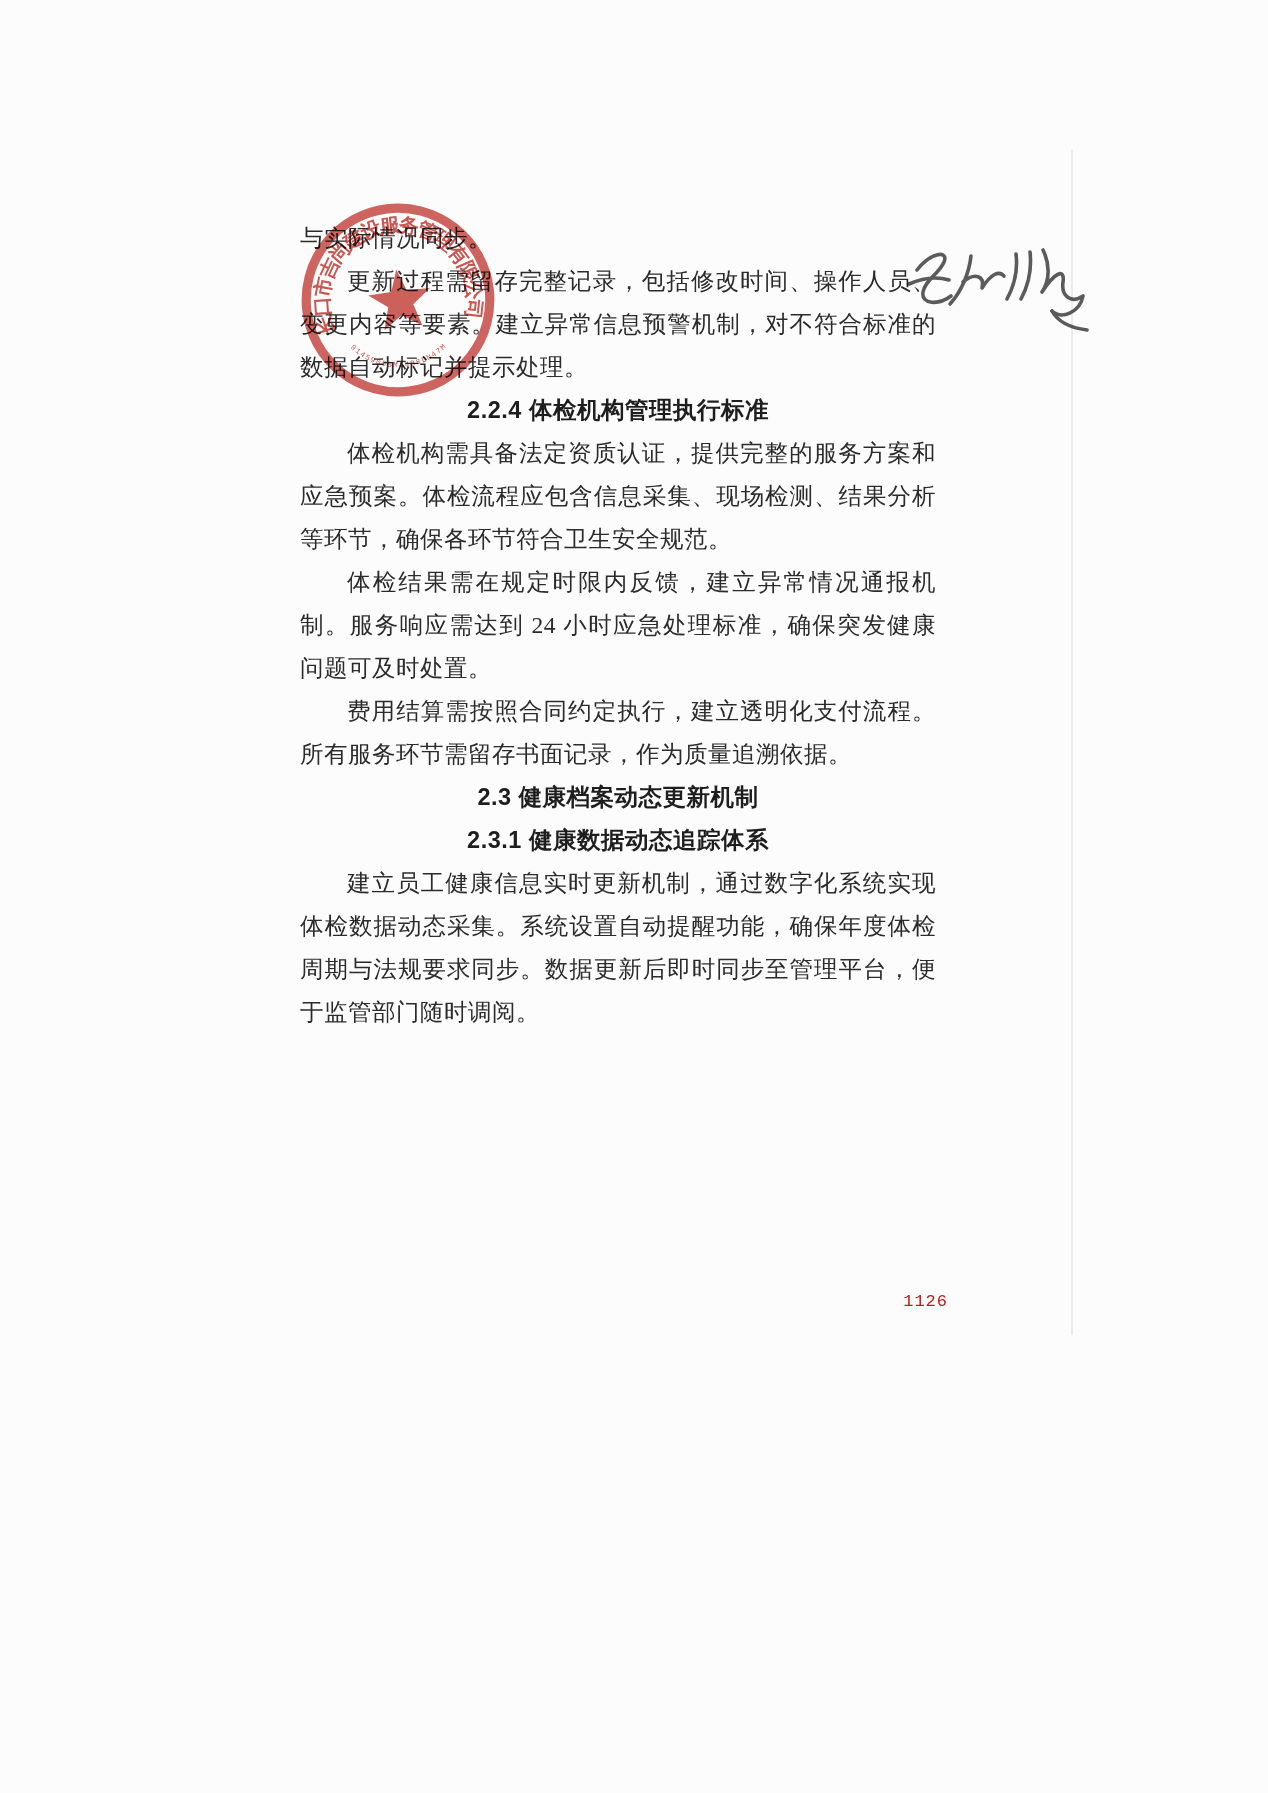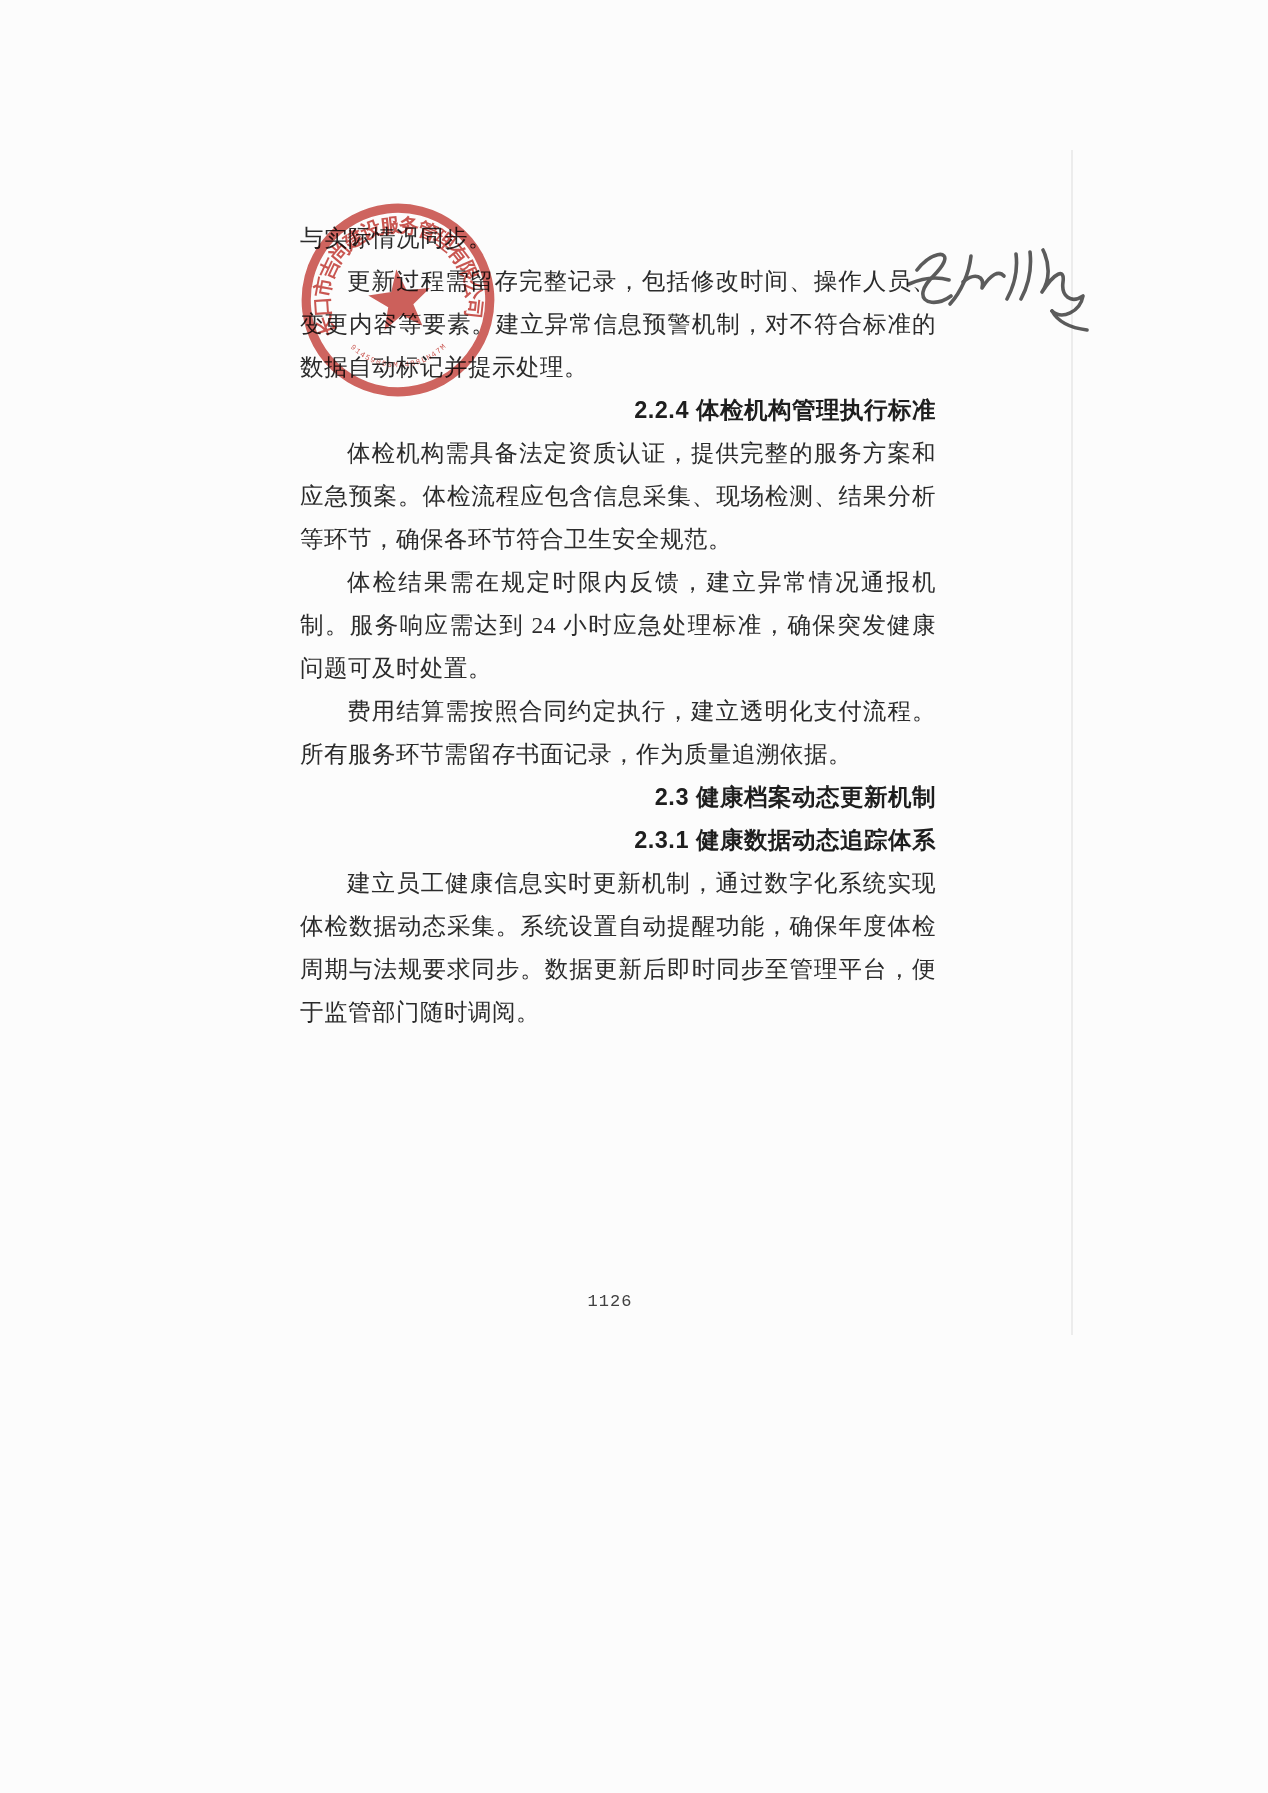--- a/index.html
+++ b/index.html
@@ -23,25 +23,25 @@
   }
   .textcol p,.textcol h3{margin:0;}
   .block{margin-top:18px;}
   .block:first-child{margin-top:0;}
   .frag{text-indent:0;}
   .para{text-indent:2em;}
   .heading{
     font-family:"Liberation Sans","DejaVu Sans",sans-serif;
     font-weight:bold;color:#1e1e1e;
     font-size:23.5px;line-height:43px;
-    text-align:right;
+    text-align:center;
   }
   .pagenum{
-    position:absolute;left:292px;top:1292px;width:636px;
-    text-align:center;color:#404040;
+    position:absolute;left:312px;top:1292px;width:636px;
+    text-align:right;color:#b91c1c;
     font-family:"Liberation Mono","DejaVu Sans Mono",monospace;
     font-size:17px;letter-spacing:1px;
   }
   .stamp{
     position:absolute;left:296px;top:198px;width:204px;height:204px;
     transform:rotate(-7deg);
     mix-blend-mode:multiply;
     opacity:0.88;
   }
   .signature{

